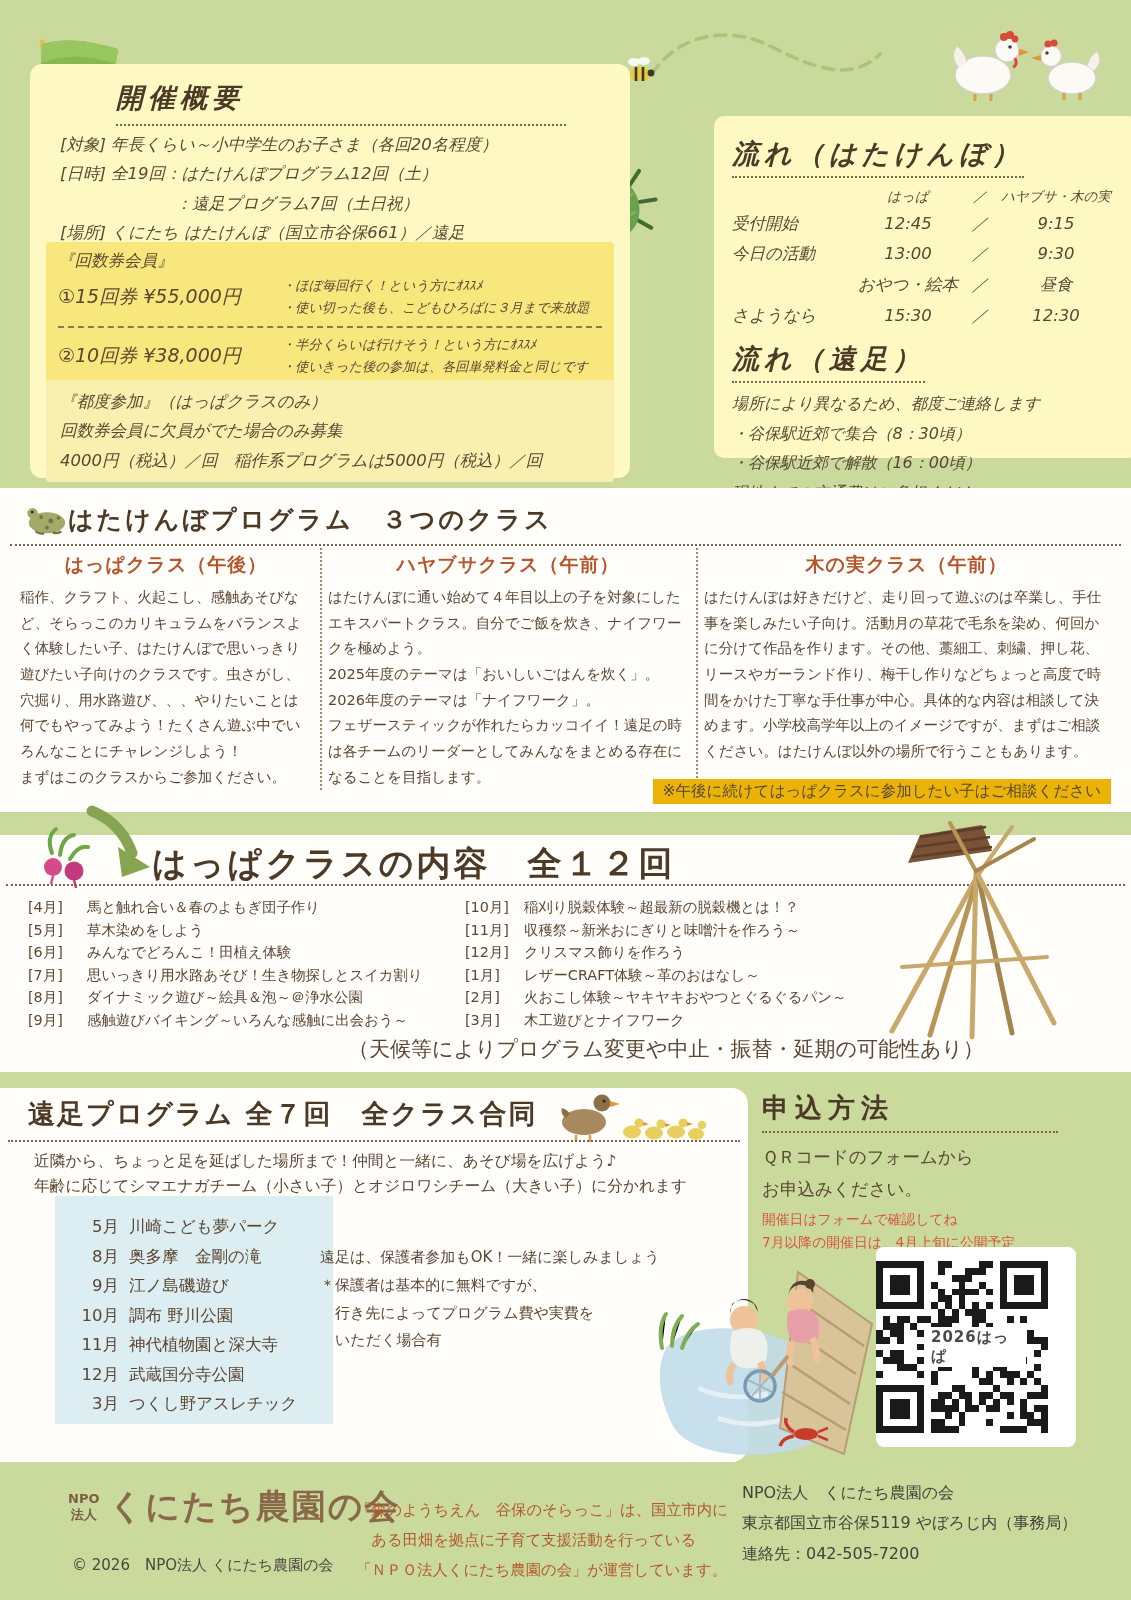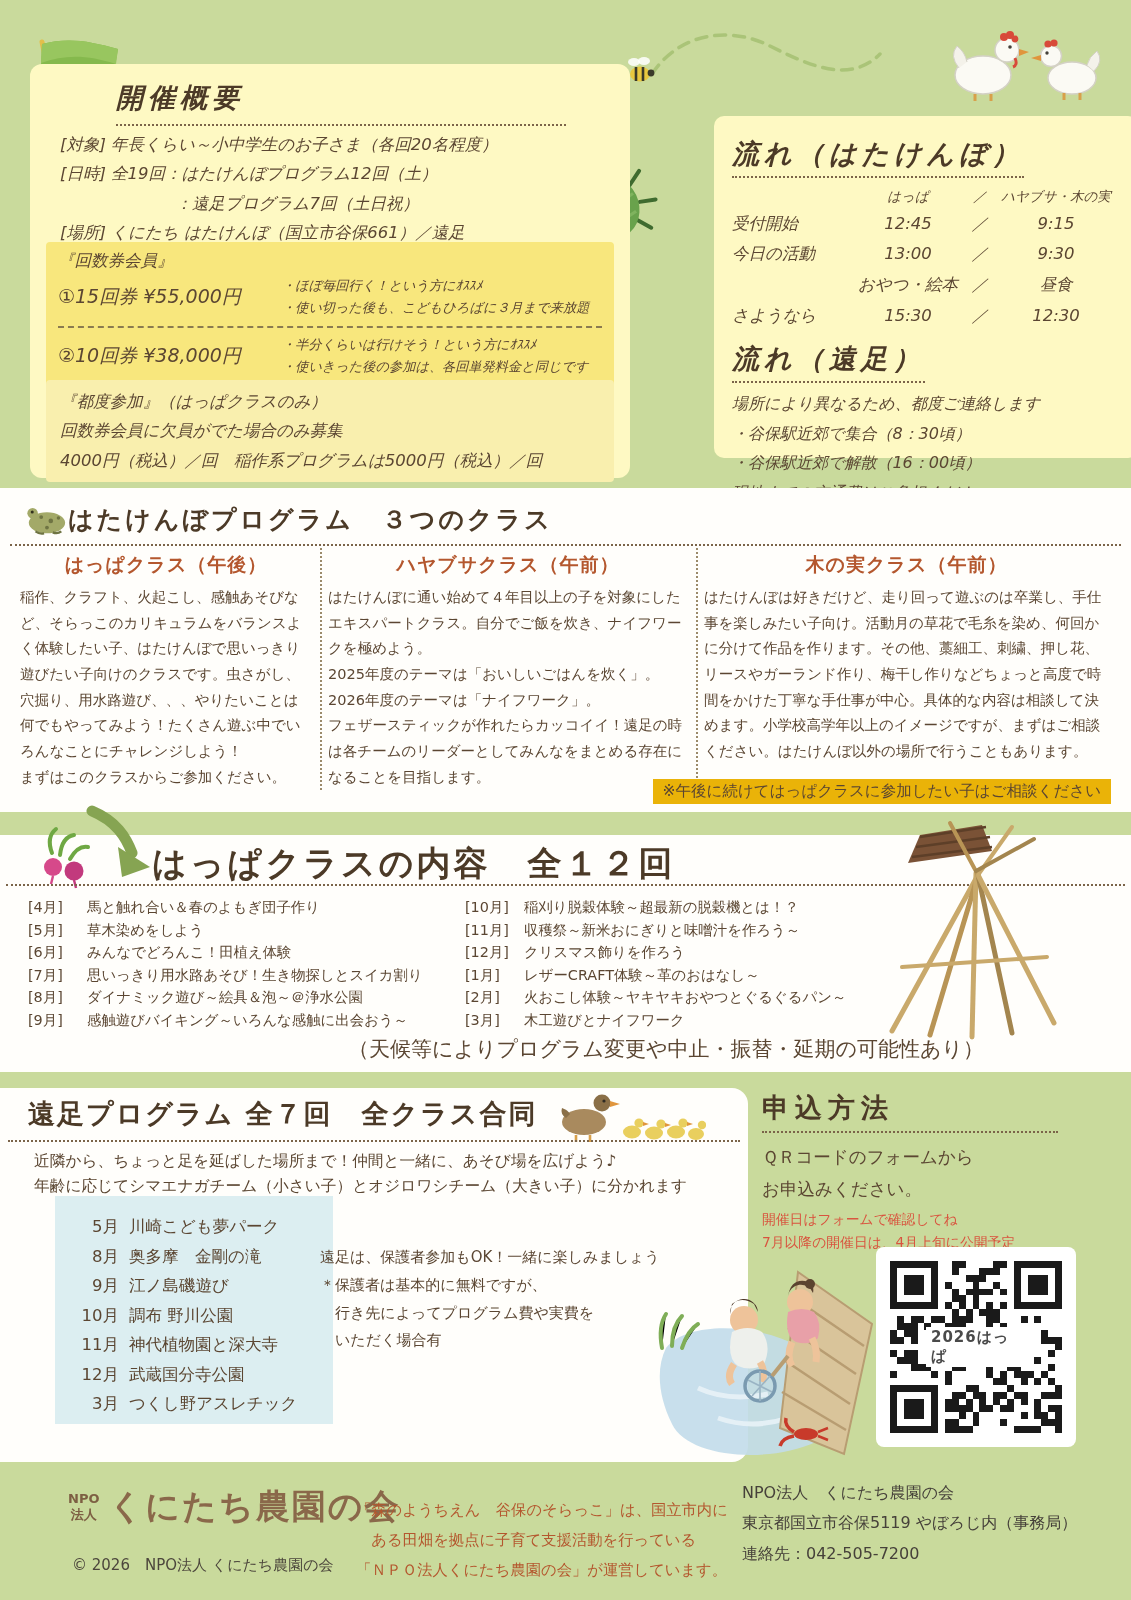--- a/index.html
+++ b/index.html
@@ -71,21 +71,21 @@
   .trip-m{width:44px;text-align:right;margin-right:10px;flex-shrink:0;}
   .en-note{position:absolute;left:320px;top:156px;font-size:15px;line-height:1.85;}
 
   
   .apply{left:762px;top:1090px;width:352px;}
   .ap-title{font-size:27px;letter-spacing:6px;}
   .ap-rule{width:296px;margin-top:5px;}
   .ap-lines{margin-top:9px;font-size:17.5px;line-height:1.8;}
   .ap-red{margin-top:3px;font-size:13.8px;line-height:1.65;color:#d9533e;}
   .qr-box{left:876px;top:1247px;width:200px;height:200px;background:#fff;border-radius:8px;
-          display:flex;align-items:center;justify-content:center;}
+          display:flex;align-items:center;justify-content:flex-start;}
   .qr-label{position:absolute;left:50%;top:50%;transform:translate(-50%,-50%);background:#fff;
             padding:1px 5px;font-size:15px;font-weight:bold;color:#4a4a4a;letter-spacing:1px;}
 
   
   .logo-row{left:68px;top:1484px;display:flex;align-items:center;gap:9px;}
   .npo-small{font-size:13px;font-weight:bold;color:#7d5f43;line-height:1.2;text-align:center;}
   .logo-text{font-size:34px;font-weight:bold;color:#8a684a;letter-spacing:2px;}
   .copyright{left:72px;top:1556px;font-size:15px;color:#4c463c;}
   .about{left:356px;top:1480px;color:#b4572e;font-size:15.3px;line-height:1.95;margin-top:16px;}
   .contact{left:742px;top:1478px;color:#46413a;font-size:16px;line-height:1.9;}

